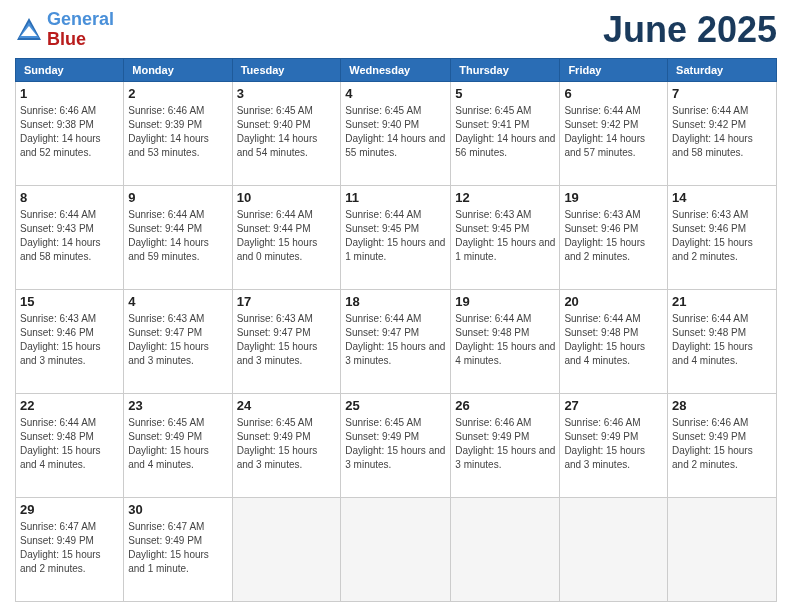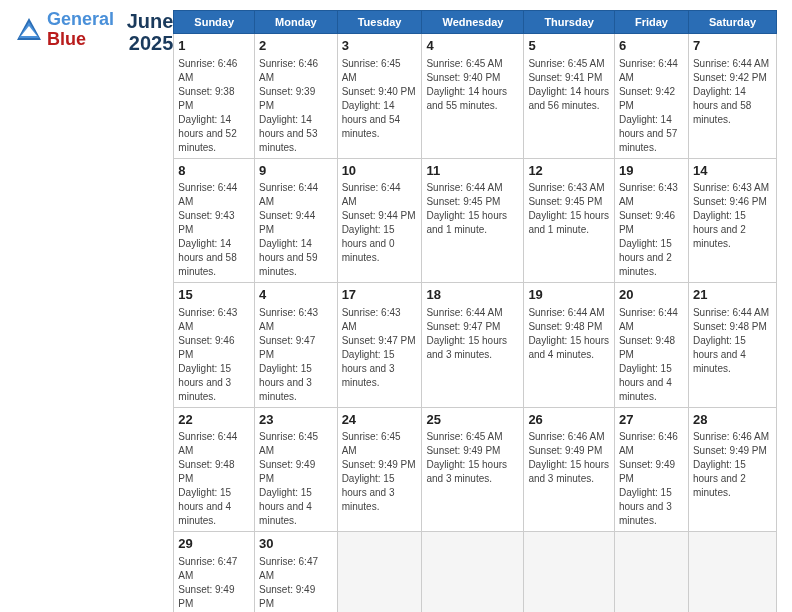--- a/index.html
+++ b/index.html
@@ -8,21 +8,21 @@
       height: 612px;
       font-family: Arial, sans-serif;
       background: #fff;
       overflow: hidden;
     }
     .page {
       width: 792px;
       height: 612px;
       padding: 10px 15px;
       display: flex;
-      flex-direction: row;
+      flex-direction: column;
     }
     .header {
       display: flex;
       justify-content: space-between;
       align-items: flex-start;
       margin-bottom: 8px;
     }
     .logo {
       display: flex;
       align-items: center;
@@ -38,39 +38,39 @@
       color: #4a90d9;
     }
     .logo-icon {
       width: 28px;
       height: 28px;
     }
     .title-block {
       text-align: right;
     }
     .main-title {
-      font-size: 20px;
+      font-size: 36px;
       font-weight: bold;
       color: #1a3a5c;
       line-height: 1.1;
     }
     .subtitle {
       font-size: 14px;
       color: #333;
     }
     .calendar-table {
       width: 100%;
       border-collapse: collapse;
       flex: 1;
       font-size: 9.5px;
     }
     .calendar-table thead tr th {
       background-color: #2a6db5;
       color: #fff;
-      padding: 5px 20px;
+      padding: 5px 8px;
       text-align: left;
       font-size: 11px;
       border: 1px solid #1e5a9a;
     }
     .calendar-table tbody tr td {
       vertical-align: top;
       padding: 3px 4px;
       border: 1px solid #ccc;
       width: 113px;
       min-height: 70px;

